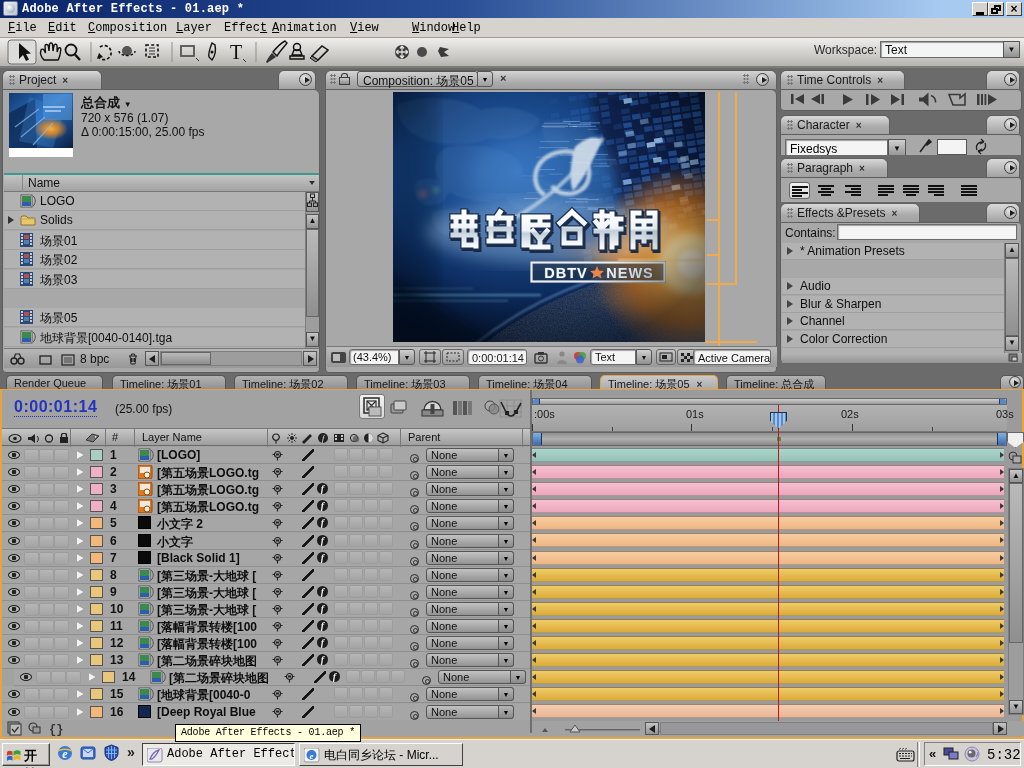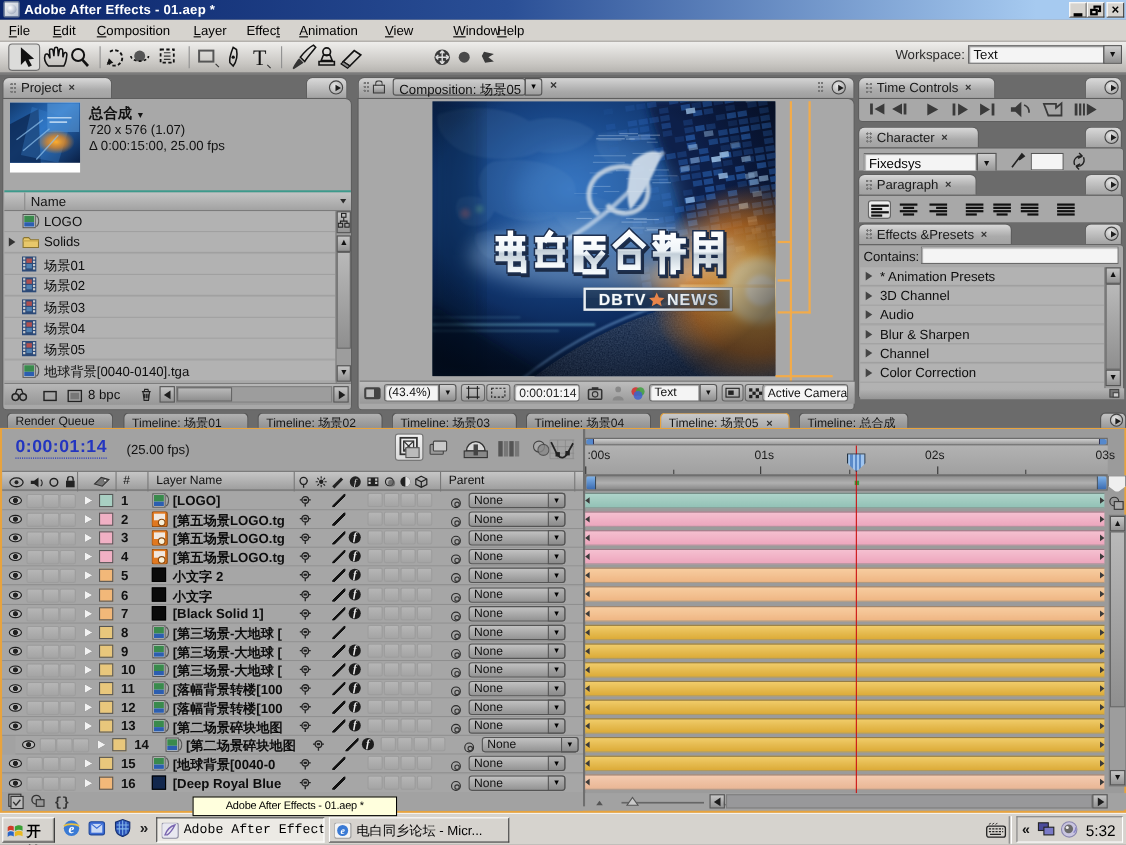--- a/index.html
+++ b/index.html
@@ -1,16 +1,16 @@
 <!DOCTYPE html>
 <html><head><meta charset="utf-8"><style>
 *{margin:0;padding:0;box-sizing:border-box}
 html,body{width:1024px;height:768px;overflow:hidden;font-family:"Liberation Sans",sans-serif;background:#6b6b6b}
 .abs{position:absolute}
-.mono{font-family:Liberation Sans, sans-serif}
+.mono{font-family:Liberation Mono, monospace}
 .tab{position:absolute;height:19px;background:linear-gradient(#d9d9d9,#ababab 60%,#a2a2a2);border:1px solid #5e5e5e;border-bottom:none;border-radius:6px 6px 0 0;font-size:12px;color:#1a1a1a;display:flex;align-items:center;padding:0 6px;white-space:nowrap}
 .grip{display:inline-block;width:6px;height:10px;margin-right:4px;background:
  radial-gradient(circle at 1.5px 1.5px,#777 1px,transparent 1.2px),
  radial-gradient(circle at 4.5px 1.5px,#777 1px,transparent 1.2px),
  radial-gradient(circle at 1.5px 5px,#777 1px,transparent 1.2px),
  radial-gradient(circle at 4.5px 5px,#777 1px,transparent 1.2px),
  radial-gradient(circle at 1.5px 8.5px,#777 1px,transparent 1.2px),
  radial-gradient(circle at 4.5px 8.5px,#777 1px,transparent 1.2px)}
 .tx{font-weight:bold;color:#333;font-size:10px;margin-left:6px}
 .bump{position:absolute;height:19px;width:38px;background:linear-gradient(#d9d9d9,#a2a2a2);border:1px solid #5e5e5e;border-bottom:none;border-radius:6px 6px 0 0}
@@ -211,36 +211,20 @@
           <rect x="1" y="7" width="2" height="2" fill="#ccc"></rect>
           <rect x="1" y="10" width="2" height="2" fill="#ccc"></rect>
           <rect x="10" y="1" width="2" height="2" fill="#ccc"></rect>
           <rect x="10" y="4" width="2" height="2" fill="#ccc"></rect>
           <rect x="10" y="7" width="2" height="2" fill="#ccc"></rect>
           <rect x="10" y="10" width="2" height="2" fill="#ccc"></rect>
           <rect x="4" y="2" width="5" height="4" fill="#b05050"></rect>
           <rect x="4" y="7" width="5" height="4" fill="#5080b0"></rect>
         </svg>
         <div class="abs" style="left:36px;top:2px;font-size:12px;color:#0d0d0d">场景03</div>
-      </div>
-      <div class="abs" style="left:1px;top:199.00000000000003px;width:301px;height:19px;background:#b2b2b2;border-bottom:1px solid #a0a0a0">
-        <svg class="abs" style="left:16px;top:2px" width="15" height="14">
-          <rect x="0" y="0" width="13" height="14" fill="#2c4a78"></rect>
-          <rect x="1" y="1" width="2" height="2" fill="#ccc"></rect>
-          <rect x="1" y="4" width="2" height="2" fill="#ccc"></rect>
-          <rect x="1" y="7" width="2" height="2" fill="#ccc"></rect>
-          <rect x="1" y="10" width="2" height="2" fill="#ccc"></rect>
-          <rect x="10" y="1" width="2" height="2" fill="#ccc"></rect>
-          <rect x="10" y="4" width="2" height="2" fill="#ccc"></rect>
-          <rect x="10" y="7" width="2" height="2" fill="#ccc"></rect>
-          <rect x="10" y="10" width="2" height="2" fill="#ccc"></rect>
-          <rect x="4" y="2" width="5" height="4" fill="#b05050"></rect>
-          <rect x="4" y="7" width="5" height="4" fill="#5080b0"></rect>
-        </svg>
-        <div class="abs" style="left:36px;top:2px;font-size:12px;color:#0d0d0d">场景04</div>
       </div>
       <div class="abs" style="left:1px;top:218.40000000000003px;width:301px;height:19px;background:#b2b2b2;border-bottom:1px solid #a0a0a0">
         <svg class="abs" style="left:16px;top:2px" width="15" height="14">
           <rect x="0" y="0" width="13" height="14" fill="#2c4a78"></rect>
           <rect x="1" y="1" width="2" height="2" fill="#ccc"></rect>
           <rect x="1" y="4" width="2" height="2" fill="#ccc"></rect>
           <rect x="1" y="7" width="2" height="2" fill="#ccc"></rect>
           <rect x="1" y="10" width="2" height="2" fill="#ccc"></rect>
           <rect x="10" y="1" width="2" height="2" fill="#ccc"></rect>
           <rect x="10" y="4" width="2" height="2" fill="#ccc"></rect>
@@ -932,24 +916,20 @@
  <div class="pbtn" style="right:5px;top:3px">
       <div class="ptri"></div>
     </div>
  <div class="abs" style="left:0;top:19px;width:242px;height:141px;background:#a8a8a8;border:1px solid #5e5e5e;border-radius:0 4px 4px 4px">
   <div class="abs" style="left:4px;top:3px;font-size:12px;color:#111">Contains:</div>
   <div class="abs sunk" style="left:56px;top:1px;width:180px;height:16px"></div>
 <div class="abs" style="left:1px;top:20px;width:222px;height:17px;background:#b2b2b2;border-bottom:1px solid #a0a0a0">
     <div class="abs" style="left:5px;top:4px;width:0;height:0;border-top:4px solid transparent;border-bottom:4px solid transparent;border-left:6px solid #444"></div>
     <div class="abs" style="left:18px;top:1px;font-size:12px;color:#0d0d0d">* Animation Presets</div>
       </div>
-      <div class="abs" style="left:1px;top:37.5px;width:222px;height:17px;background:#b2b2b2;border-bottom:1px solid #a0a0a0">
-    <div class="abs" style="left:5px;top:4px;width:0;height:0;border-top:4px solid transparent;border-bottom:4px solid transparent;border-left:6px solid #444"></div>
-    <div class="abs" style="left:18px;top:1px;font-size:12px;color:#0d0d0d">3D Channel</div>
-      </div>
       <div class="abs" style="left:1px;top:55.0px;width:222px;height:17px;background:#b2b2b2;border-bottom:1px solid #a0a0a0">
     <div class="abs" style="left:5px;top:4px;width:0;height:0;border-top:4px solid transparent;border-bottom:4px solid transparent;border-left:6px solid #444"></div>
     <div class="abs" style="left:18px;top:1px;font-size:12px;color:#0d0d0d">Audio</div>
       </div>
       <div class="abs" style="left:1px;top:90.0px;width:222px;height:17px;background:#b2b2b2;border-bottom:1px solid #a0a0a0">
     <div class="abs" style="left:5px;top:4px;width:0;height:0;border-top:4px solid transparent;border-bottom:4px solid transparent;border-left:6px solid #444"></div>
     <div class="abs" style="left:18px;top:1px;font-size:12px;color:#0d0d0d">Channel</div>
       </div>
       <div class="abs" style="left:1px;top:72.5px;width:222px;height:17px;background:#b2b2b2;border-bottom:1px solid #a0a0a0">
     <div class="abs" style="left:5px;top:4px;width:0;height:0;border-top:4px solid transparent;border-bottom:4px solid transparent;border-left:6px solid #444"></div>

